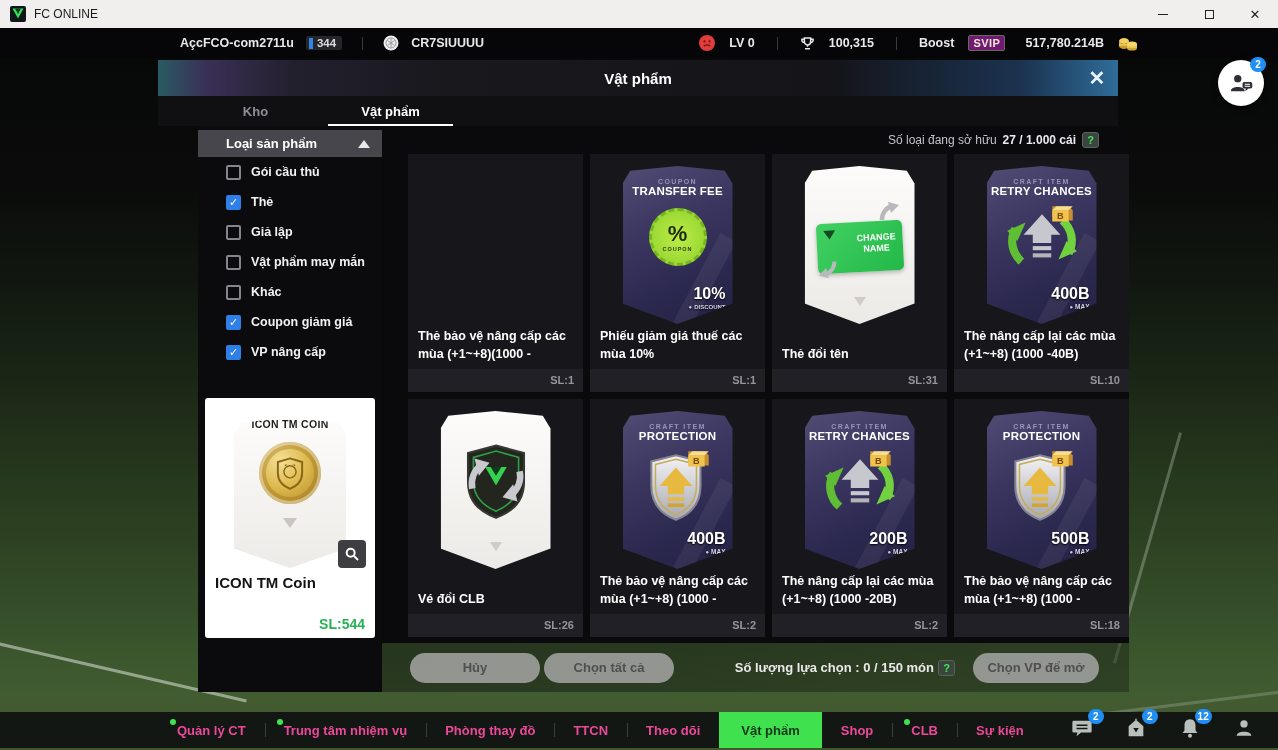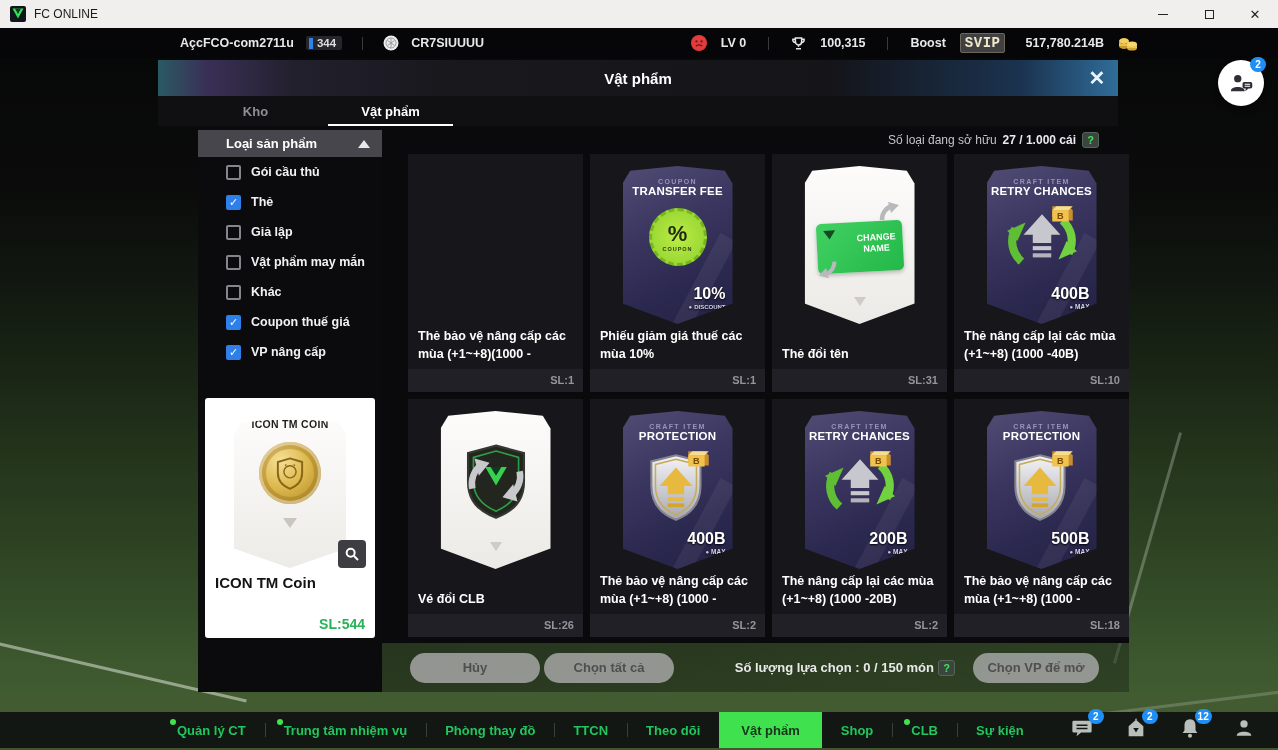--- a/index.html
+++ b/index.html
@@ -20,22 +20,22 @@
 
   
   .statusbar { position:absolute; left:0; top:28px; width:100%; height:30px; background:#060608;
     display:flex; align-items:center; color:#e8e8e8; font-size:12.5px; font-weight:bold; }
   .sb-left { display:flex; align-items:center; margin-left:180px; gap:12px; }
   .acct-badge { display:flex; align-items:center; background:#26262a; border-radius:2px;
     padding:1px 6px 1px 3px; font-size:11.5px; color:#dcdcdc; }
   .acct-badge::before { content:""; width:4px; height:11px; background:#2f84ec; margin-right:4px; }
   .sb-div { width:1px; height:13px; background:#3a3a3e; margin:0 8px; }
   .sb-right { position:absolute; right:140px; display:flex; align-items:center; gap:14px; }
-  .svip { background:#404040; color:#efe8cd; border:1px solid #6b675a; border-radius:2px;
-    font-size:14px; padding:1px 4px; letter-spacing:.5px;font-family:Liberation Mono, monospace; }
+  .svip { background:#701a75; color:#efe8cd; border:1px solid #6b675a; border-radius:2px;
+    font-size:11px; padding:1px 4px; letter-spacing:.5px; }
 
   
   .stage { position:absolute; left:0; top:58px; width:100%; height:692px;
     background:linear-gradient(180deg,#070808 0%,#0a0b0a 18%,#111710 32%,#1a2615 46%,
       #24351c 58%,#2d4222 70%,#37512b 82%,#425c31 92%,#42552c 100%); }
   .fline { position:absolute; background:rgba(235,242,234,.5); }
   .fline1 { left:-30px; top:610px; width:280px; height:3px; transform:rotate(13deg); }
   .fline2 { left:1146px; top:370px; width:3px; height:240px; transform:rotate(16deg); opacity:.55; }
   .fline3 { left:1090px; top:640px; width:260px; height:3px; transform:rotate(-7deg); opacity:.4; }
 
@@ -154,21 +154,21 @@
     font-size:13px; font-weight:bold; display:flex; align-items:center; justify-content:center;
     cursor:pointer; }
   .pill.cancel { width:130px; }
   .pill.selall { width:130px; }
   .pill.open { width:126px; margin-left:14px; }
   .sel-label { margin-left:auto; color:#e9e9e9; font-size:13px; font-weight:bold; }
 
   
   .bottomnav { position:absolute; left:0; top:712px; width:100%; height:36px; background:#131713;
     display:flex; align-items:stretch; padding-left:158px; }
-  .nav-item { position:relative; display:flex; align-items:center; padding:0 19px; color:#22c55e;
+  .nav-item { position:relative; display:flex; align-items:center; padding:0 19px; color:#ec4899;
     font-size:13px; font-weight:bold; cursor:pointer; white-space:nowrap; }
   .nav-item.sep::before { content:""; position:absolute; left:0; top:11px; bottom:11px; width:1px;
     background:#3b403c; }
   .nav-item.active { background:#3fe14f; color:#16361c; padding:0 22px; }
   .dot { position:absolute; left:12px; top:7px; width:6px; height:6px; border-radius:50%;
     background:#3fe24f; }
   .nav-icons { display:flex; align-items:center; margin-left:26px; gap:28px; }
   .nav-ico { position:relative; width:26px; height:26px; display:flex; align-items:center;
     justify-content:center; cursor:pointer; }
   .nav-ico .badge { right:-9px; top:-8px; }
@@ -308,21 +308,21 @@
             <div class="f-row">
               <span class="cb "></span>
     <span class="f-label">Vật phẩm may mắn</span>
             </div>
             <div class="f-row">
               <span class="cb "></span>
     <span class="f-label">Khác</span>
             </div>
             <div class="f-row">
               <span class="cb on">✓</span>
-    <span class="f-label">Coupon thuế giá</span>
+    <span class="f-label">Coupon giảm giá</span>
             </div>
             <div class="f-row">
               <span class="cb on">✓</span>
     <span class="f-label">VP nâng cấp</span>
             </div>
           </div>
 
         <div class="preview">
           <div class="hex">
             <div class="hex-title">ICON TM COIN</div>

